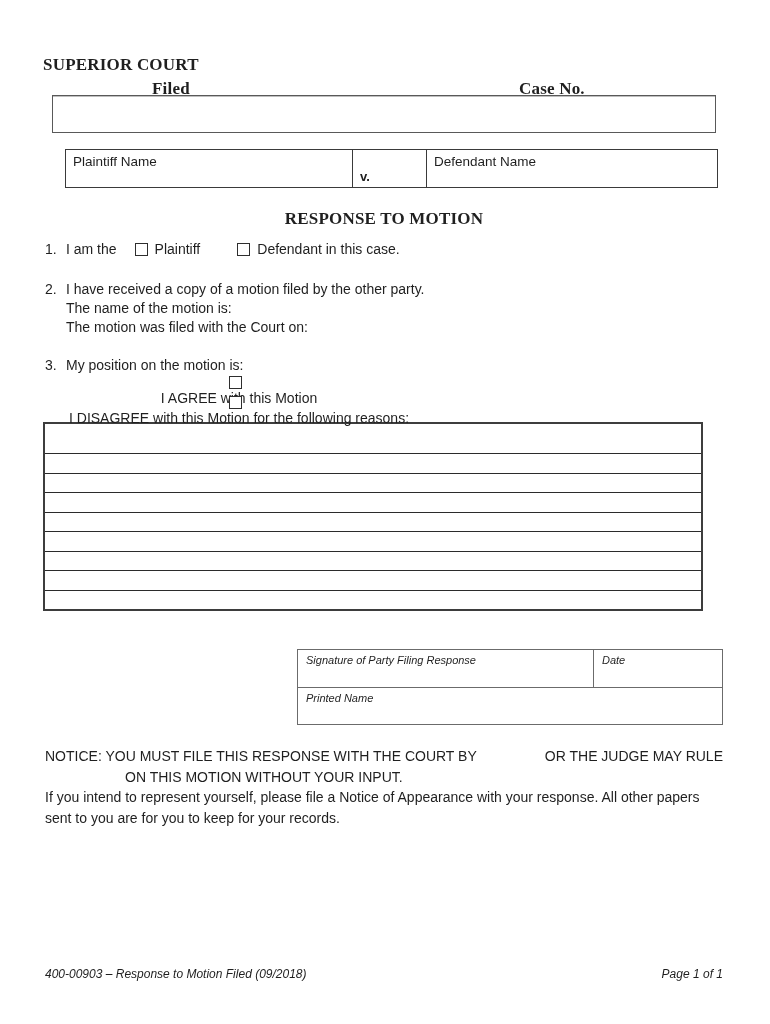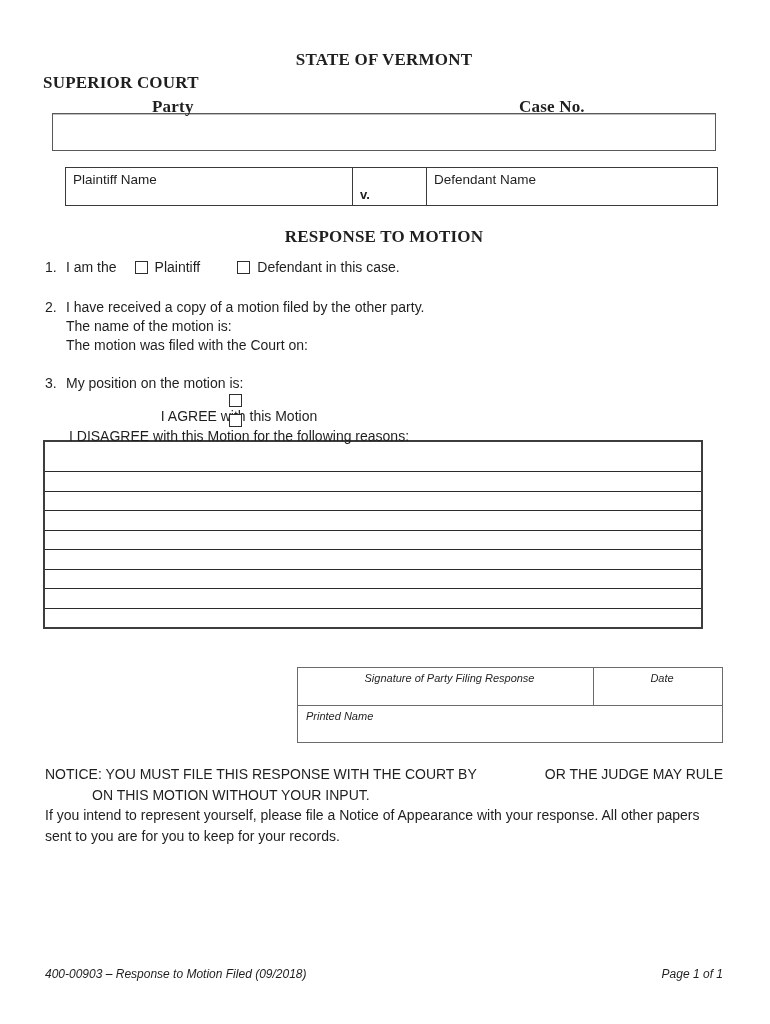--- a/index.html
+++ b/index.html
@@ -76,51 +76,50 @@
   .reason-row{height:18.5px;}
   .reason-row.first{height:29px;}
   .reason-row + .reason-row{border-top:1px solid #2b2b2b;}
 
   .sig-table{
     margin-top:38px;margin-left:252px;
     width:424px;
     border:1px solid #6b6b6b;
     font-style:italic;font-size:11px;
   }
-  .sig-row1{display:flex;height:37px;border-bottom:1px solid #6b6b6b;text-align:center;}
+  .sig-row1{display:flex;height:37px;border-bottom:1px solid #6b6b6b;}
   .sig-cell{box-sizing:border-box;padding:3px 0 0 8px;}
   .sig-left{width:296px;border-right:1px solid #6b6b6b;}
   .sig-right{flex:1;}
   .sig-row2{height:36px;box-sizing:border-box;padding:3px 0 0 8px;}
 
   .notice{margin-top:21px;line-height:20.5px;}
   .notice-line1{display:flex;white-space:nowrap;}
   .notice-gap{flex:1;min-width:30px;}
-  .notice-line2{margin-left:47px;}
+  .notice-line2{margin-left:80px;}
 
   .footer{
     position:absolute;left:45px;right:47px;top:966px;
     display:flex;justify-content:space-between;
     font-size:12px;
     font-style:italic;
   }
 </style>
 </head>
 <body>
 
 <div class="page">
 
-  <div class="serif center state-title">STATE OF VERMONT</div>
 
   <div class="hdr-row court-row serif">
     <span class="abs court-left">SUPERIOR COURT</span>
   </div>
 
   <div class="hdr-row unit-row serif">
-    <span class="abs unit-label">Party</span>
+    <span class="abs unit-label">Filed</span>
     <span class="abs caseno-label">Case No.</span>
   </div>
 
   <div class="court-box"></div>
 
   <div class="caption-table">
     <div class="cap-cell cap-left">
       <span>Plaintiff Name</span>
     </div>
     <div class="cap-mid">

